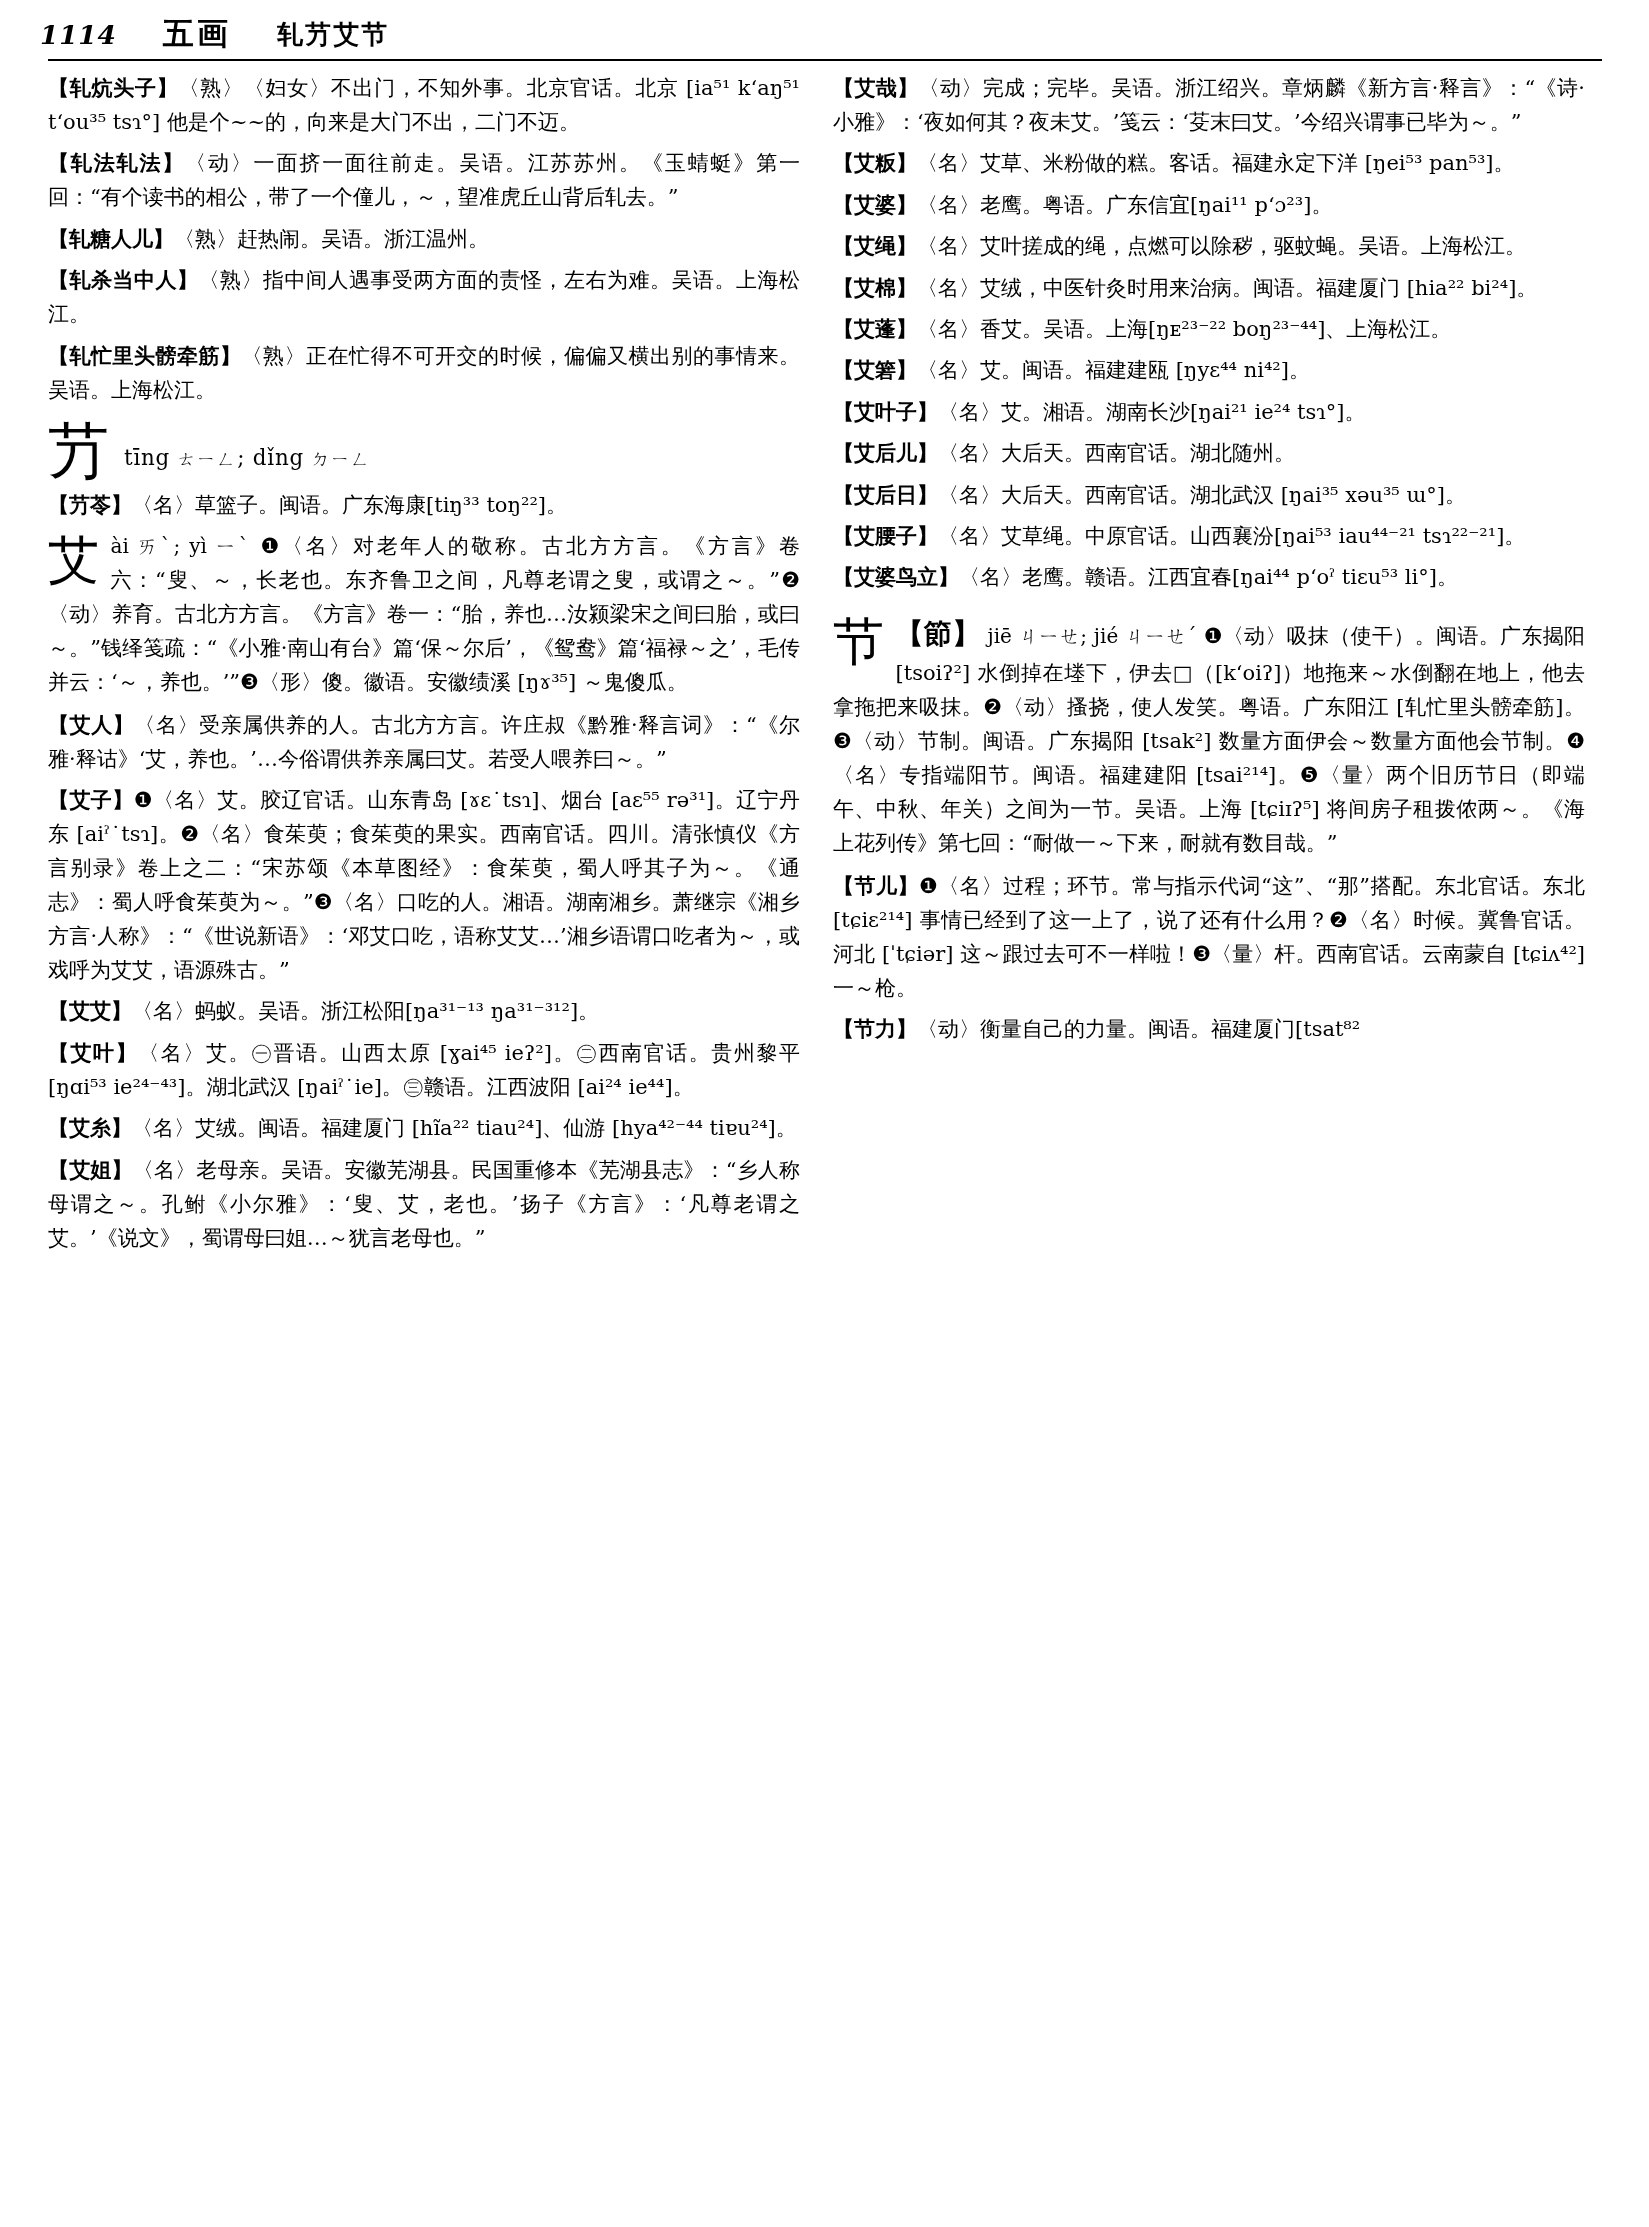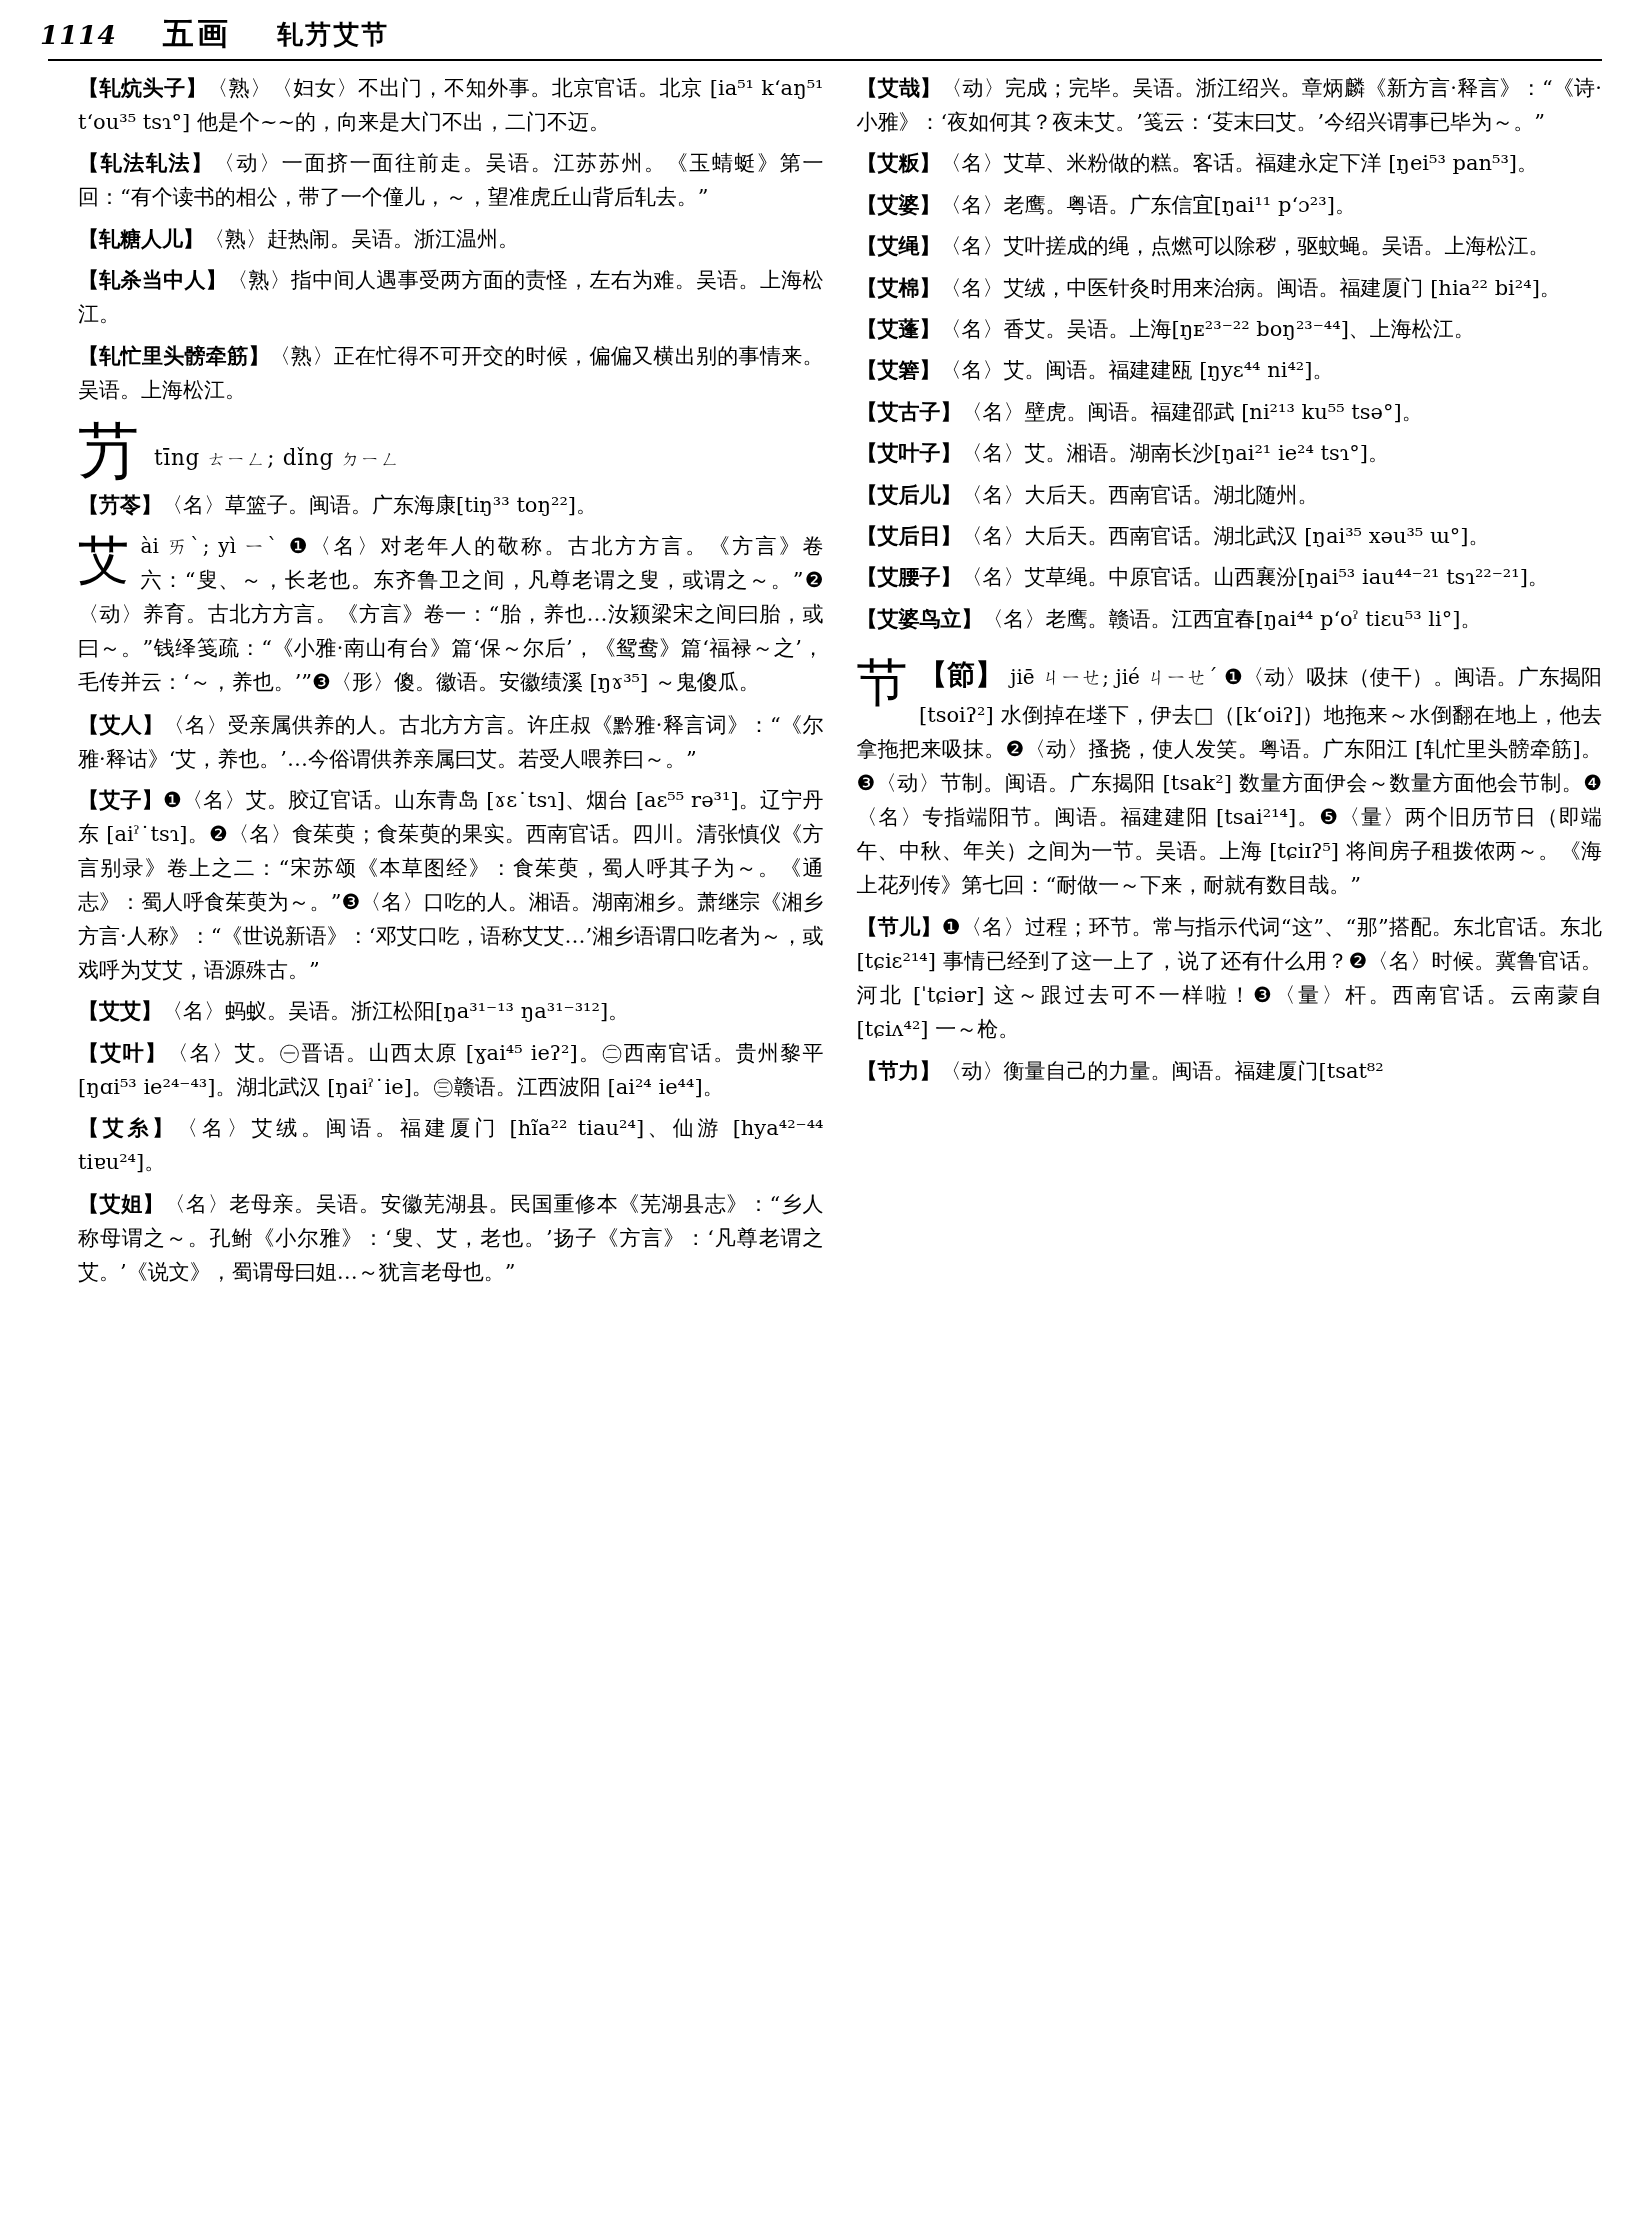--- a/index.html
+++ b/index.html
@@ -59,21 +59,20 @@
   }
   
   .cols {
     position: absolute;
     top: 71px;
     left: 48px;
     right: 48px;
     bottom: 5px;
     display: flex;
     gap: 33px;
-    margin-left: 30px;
   }
   .col {
     width: 752px;
     position: relative;
   }
   
   .entry {
     font-size: 21px;
     line-height: 1.62;
     margin-bottom: 7.4px;
@@ -222,23 +221,20 @@
         <span class="hw">【艾绳】</span><span style="display:inline">〈名〉艾叶搓成的绳，点燃可以除秽，驱蚊蝇。吴语。上海松江。</span>
       </div>
       <div class="entry">
         <span class="hw">【艾棉】</span><span style="display:inline">〈名〉艾绒，中医针灸时用来治病。闽语。福建厦门 [hia²² bi²⁴]。</span>
       </div>
       <div class="entry">
         <span class="hw">【艾蓬】</span><span style="display:inline">〈名〉香艾。吴语。上海[ŋᴇ²³⁻²² boŋ²³⁻⁴⁴]、上海松江。</span>
       </div>
       <div class="entry">
         <span class="hw">【艾箬】</span><span style="display:inline">〈名〉艾。闽语。福建建瓯 [ŋyɛ⁴⁴ ni⁴²]。</span>
-      </div>
-      <div class="entry">
-        <span class="hw">【艾古子】</span><span style="display:inline">〈名〉壁虎。闽语。福建邵武 [ni²¹³ ku⁵⁵ tsə°]。</span>
       </div>
       <div class="entry">
         <span class="hw">【艾叶子】</span><span style="display:inline">〈名〉艾。湘语。湖南长沙[ŋai²¹ ie²⁴ tsɿ°]。</span>
       </div>
       <div class="entry">
         <span class="hw">【艾后儿】</span><span style="display:inline">〈名〉大后天。西南官话。湖北随州。</span>
       </div>
       <div class="entry">
         <span class="hw">【艾后日】</span><span style="display:inline">〈名〉大后天。西南官话。湖北武汉 [ŋai³⁵ xəu³⁵ ɯ°]。</span>
       </div>

